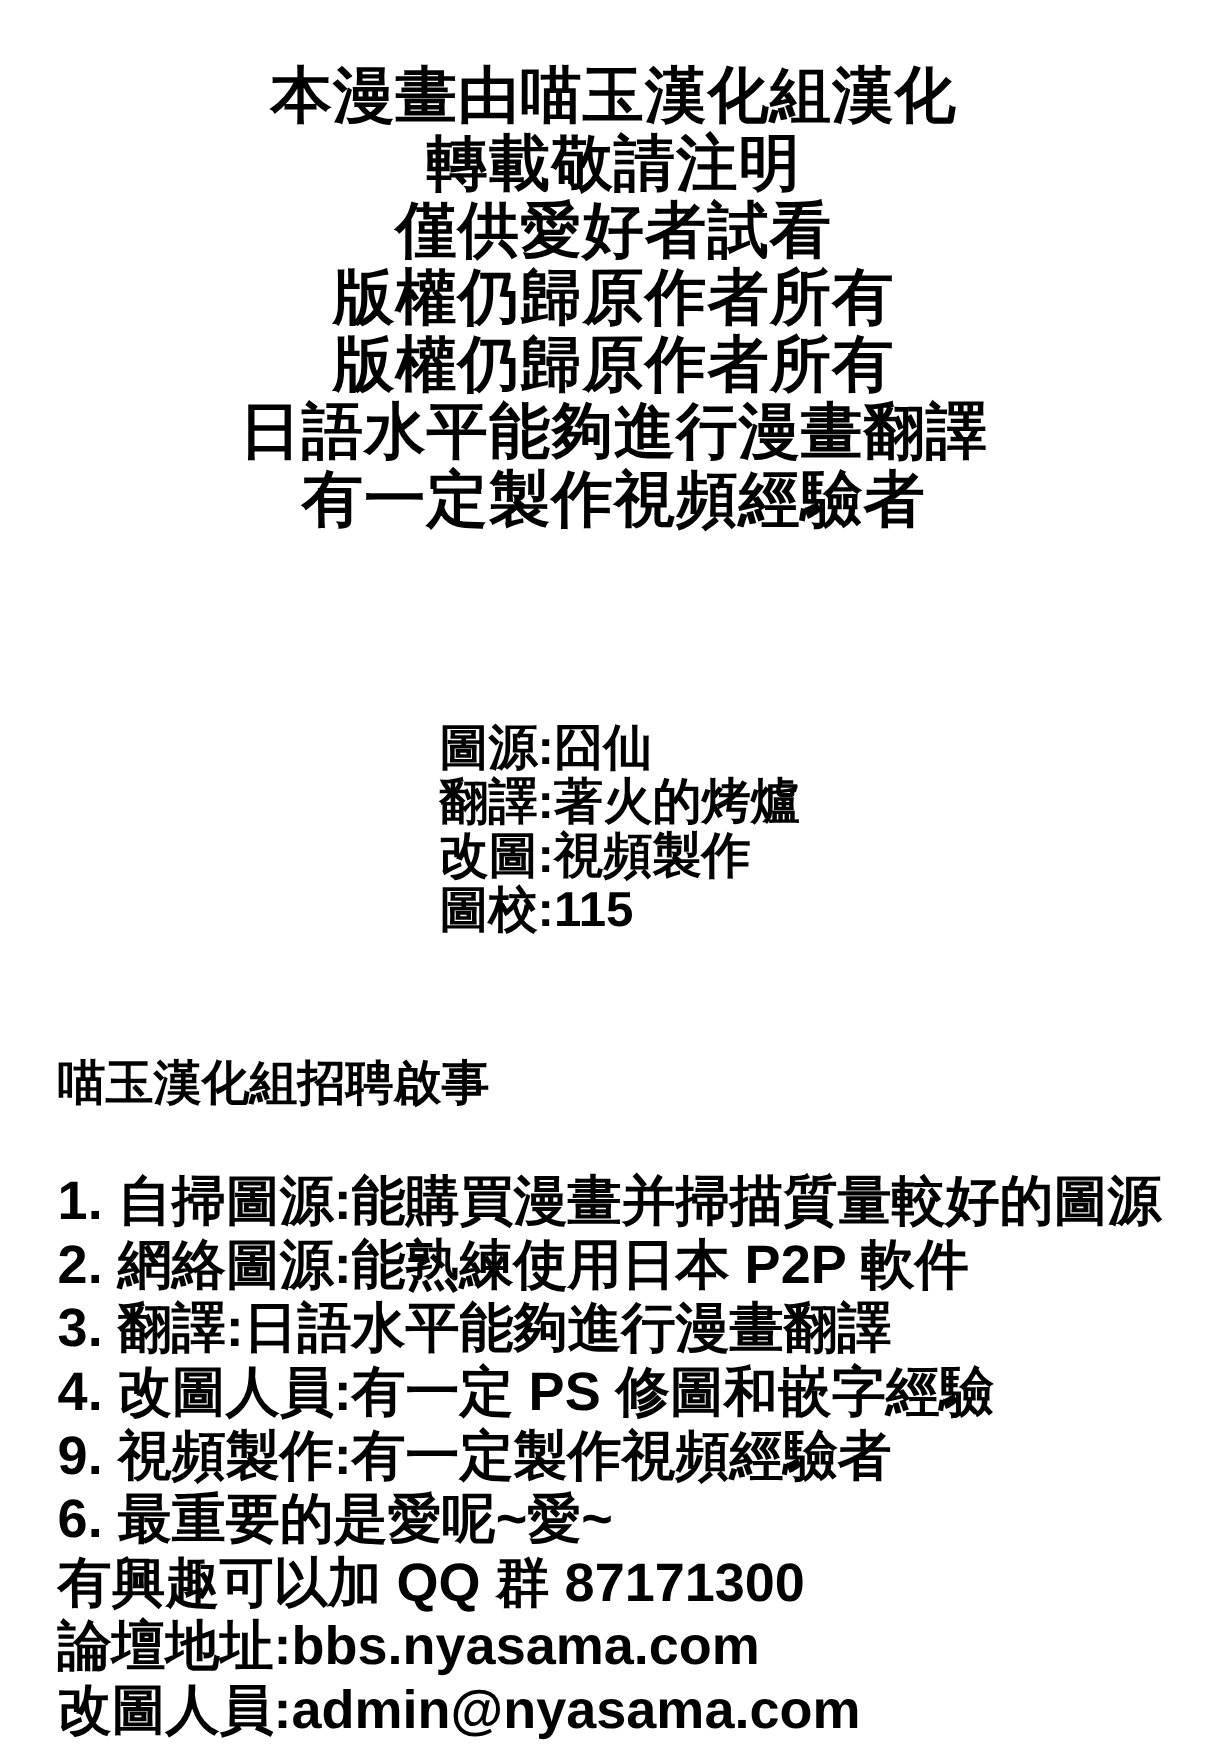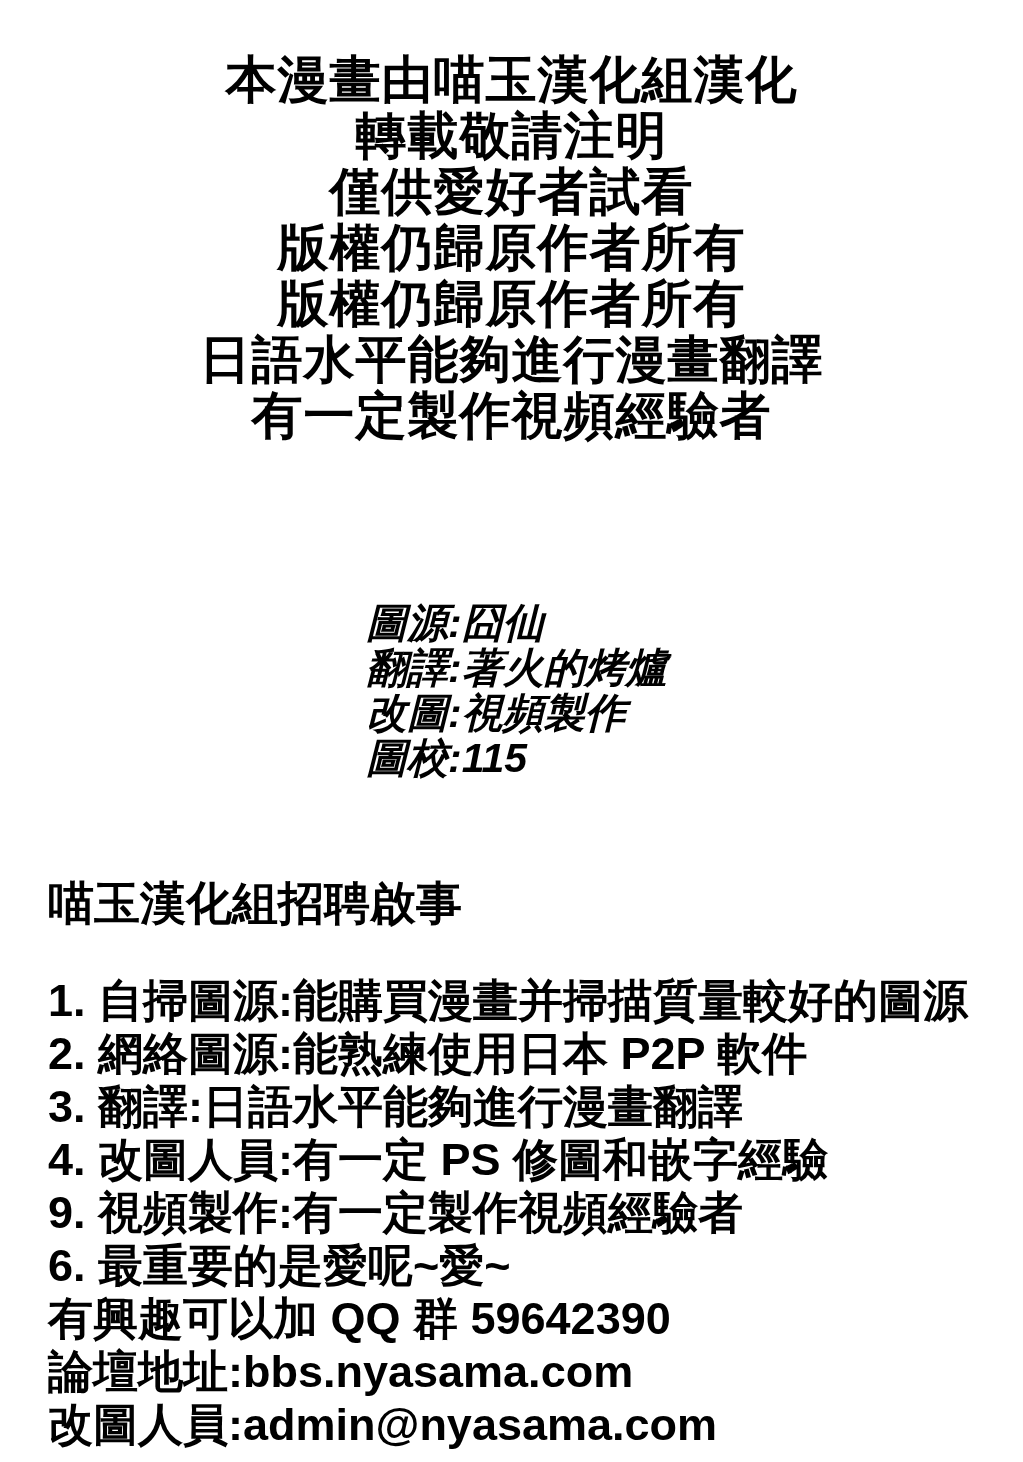--- a/index.html
+++ b/index.html
@@ -30,28 +30,27 @@
     white-space: nowrap;
   }
   
   .credits-block {
     position: absolute;
     top: 601px;
     left: 366px;
     font-size: 41px;
     line-height: 45px;
     white-space: nowrap;
-    font-style: italic;
   }
   
   .recruit-heading {
     position: absolute;
     top: 878px;
     left: 48px;
-    font-size: 46px;
+    font-size: 40px;
     line-height: 50px;
     white-space: nowrap;
   }
   
   .recruit-list {
     position: absolute;
     top: 974px;
     left: 48px;
     font-size: 45px;
     line-height: 53px;
@@ -82,18 +81,18 @@
 
   <div class="recruit-heading">喵玉漢化組招聘啟事</div>
 
   <div class="recruit-list">
     <div>1. 自掃圖源:能購買漫畫并掃描質量較好的圖源</div>
     <div>2. 網絡圖源:能熟練使用日本 P2P 軟件</div>
     <div>3. 翻譯:日語水平能夠進行漫畫翻譯</div>
     <div>4. 改圖人員:有一定 PS 修圖和嵌字經驗</div>
     <div>9. 視頻製作:有一定製作視頻經驗者</div>
     <div>6. 最重要的是愛呢~愛~</div>
-    <div>有興趣可以加 QQ 群 59642390</div>
+    <div>有興趣可以加 QQ 群 87171300</div>
     <div>論壇地址:bbs.nyasama.com</div>
     <div>改圖人員:admin@nyasama.com</div>
   </div>
 
 </div>
 
 </body></html>

